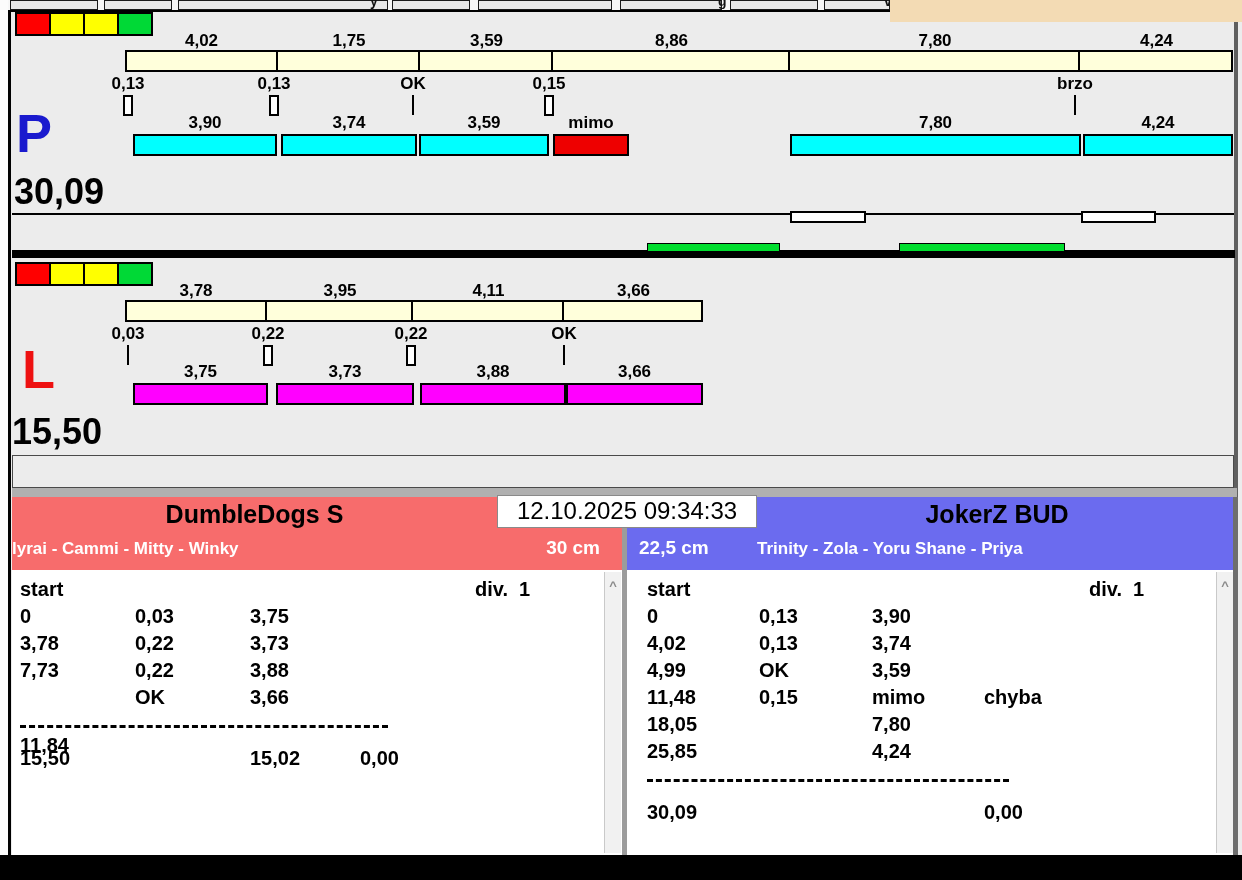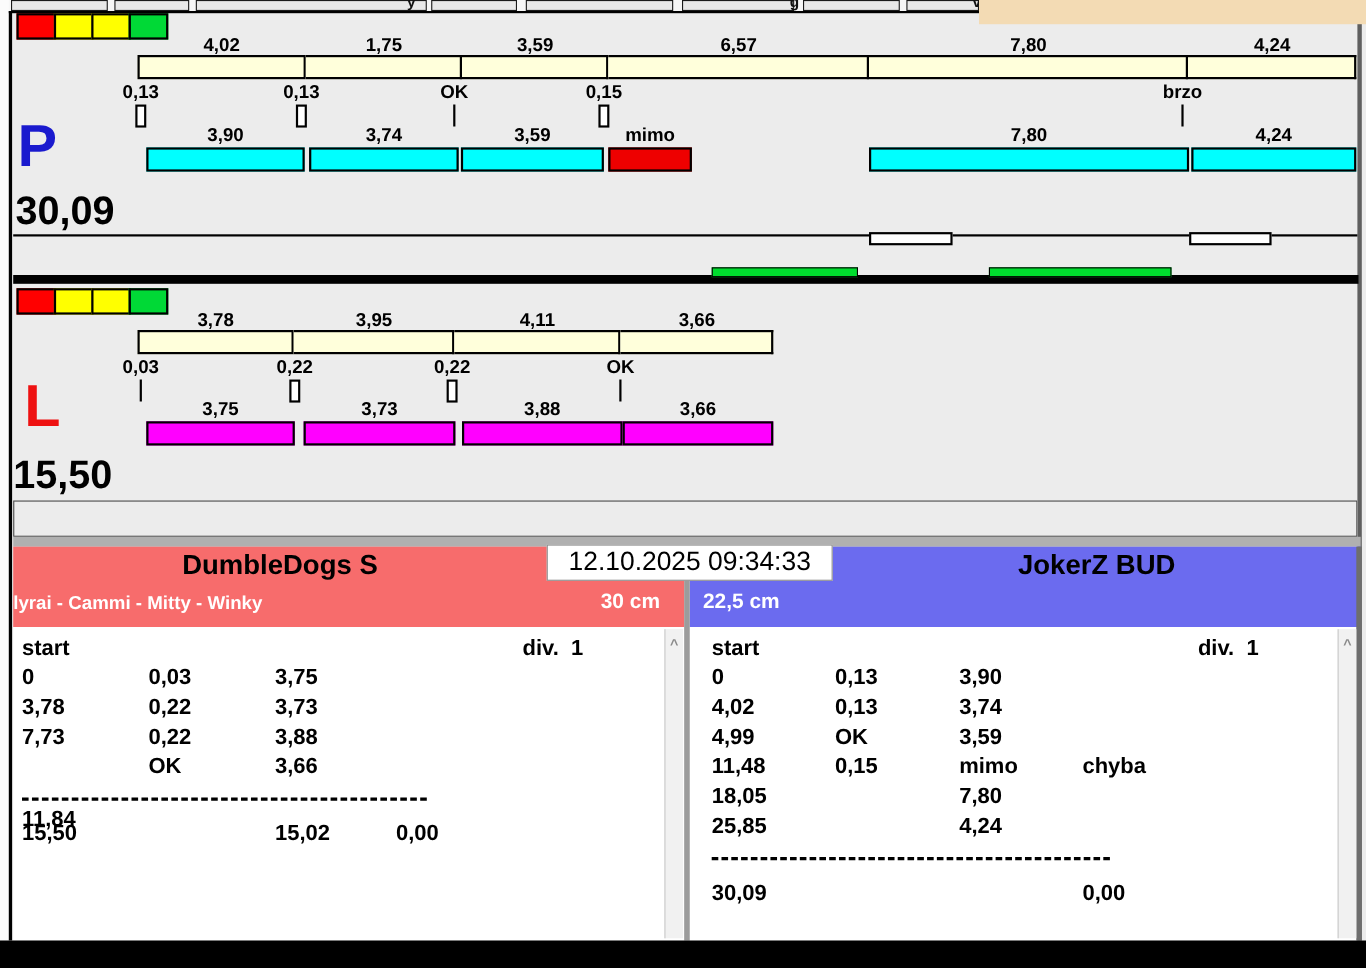--- a/index.html
+++ b/index.html
@@ -58,20 +58,21 @@
 <div class="empty-strip"></div>
 <div class="band"></div>
 
 <div class="team-header" id="hdr0" style="left: 12px; width: 610px; background: rgb(247, 108, 108);">
   <div class="team-title" style="left:0;width:485px">DumbleDogs S</div>
   <div class="team-dogs" style="left:0;width:485px">lyrai - Cammi - Mitty - Winky</div>
   <div class="team-height" style="right:22px">30 cm</div>
 </div>
 <div class="team-header" id="hdr1" style="left: 627px; width: 610px; background: rgb(107, 107, 239);">
   <div class="team-title" style="left:130px;width:480px">JokerZ BUD</div>
+  <div class="team-dogs" style="left:130px;width:480px">Trinity - Zola - Yoru Shane - Priya</div>
   <div class="team-height" style="left:12px">22,5 cm</div>
 </div>
 
 <div class="datetime-box">12.10.2025 09:34:33</div>
 
 <div class="team-body" style="left:12px;width:610px">
   <div class="rows" id="rows0" style="left:8px;top:8px">
       <div style="position: relative; height: 27px;">
         <span style="position: absolute; top: 0px; left: 0px; white-space: pre;">start</span>
         <span style="position: absolute; top: 0px; left: 455px; white-space: pre;">div.  1</span>
@@ -170,21 +171,21 @@
       <div style="position: static; width: 36px; height: 24px; background: rgb(255, 255, 0); border: 2px solid rgb(0, 0, 0); box-sizing: border-box; margin-left: -2px;"></div>
       <div style="position: static; width: 36px; height: 24px; background: rgb(0, 217, 54); border: 2px solid rgb(0, 0, 0); box-sizing: border-box; margin-left: -2px;"></div>
     </div>
     <div style="position: absolute; left: 125px; top: 50px; width: 153px; height: 22px; background: rgb(255, 255, 219); border: 2px solid rgb(0, 0, 0); box-sizing: border-box;"></div>
     <div style="position: absolute; left: 201.5px; top: 31px; transform: translateX(-50%); font: bold 17px &quot;Liberation Sans&quot;, sans-serif; white-space: nowrap;">4,02</div>
     <div style="position: absolute; left: 278px; top: 50px; width: 142px; height: 22px; background: rgb(255, 255, 219); border-width: 2px 2px 2px 0px; border-top-style: solid; border-right-style: solid; border-bottom-style: solid; border-left-style: initial; border-top-color: rgb(0, 0, 0); border-right-color: rgb(0, 0, 0); border-bottom-color: rgb(0, 0, 0); border-left-color: initial; border-image: initial; box-sizing: border-box;"></div>
     <div style="position: absolute; left: 349px; top: 31px; transform: translateX(-50%); font: bold 17px &quot;Liberation Sans&quot;, sans-serif; white-space: nowrap;">1,75</div>
     <div style="position: absolute; left: 420px; top: 50px; width: 133px; height: 22px; background: rgb(255, 255, 219); border-width: 2px 2px 2px 0px; border-top-style: solid; border-right-style: solid; border-bottom-style: solid; border-left-style: initial; border-top-color: rgb(0, 0, 0); border-right-color: rgb(0, 0, 0); border-bottom-color: rgb(0, 0, 0); border-left-color: initial; border-image: initial; box-sizing: border-box;"></div>
     <div style="position: absolute; left: 486.5px; top: 31px; transform: translateX(-50%); font: bold 17px &quot;Liberation Sans&quot;, sans-serif; white-space: nowrap;">3,59</div>
     <div style="position: absolute; left: 553px; top: 50px; width: 237px; height: 22px; background: rgb(255, 255, 219); border-width: 2px 2px 2px 0px; border-top-style: solid; border-right-style: solid; border-bottom-style: solid; border-left-style: initial; border-top-color: rgb(0, 0, 0); border-right-color: rgb(0, 0, 0); border-bottom-color: rgb(0, 0, 0); border-left-color: initial; border-image: initial; box-sizing: border-box;"></div>
-    <div style="position: absolute; left: 671.5px; top: 31px; transform: translateX(-50%); font: bold 17px &quot;Liberation Sans&quot;, sans-serif; white-space: nowrap;">6,57</div>
+    <div style="position: absolute; left: 671.5px; top: 31px; transform: translateX(-50%); font: bold 17px &quot;Liberation Sans&quot;, sans-serif; white-space: nowrap;">8,86</div>
     <div style="position: absolute; left: 790px; top: 50px; width: 290px; height: 22px; background: rgb(255, 255, 219); border-width: 2px 2px 2px 0px; border-top-style: solid; border-right-style: solid; border-bottom-style: solid; border-left-style: initial; border-top-color: rgb(0, 0, 0); border-right-color: rgb(0, 0, 0); border-bottom-color: rgb(0, 0, 0); border-left-color: initial; border-image: initial; box-sizing: border-box;"></div>
     <div style="position: absolute; left: 935px; top: 31px; transform: translateX(-50%); font: bold 17px &quot;Liberation Sans&quot;, sans-serif; white-space: nowrap;">7,80</div>
     <div style="position: absolute; left: 1080px; top: 50px; width: 153px; height: 22px; background: rgb(255, 255, 219); border-width: 2px 2px 2px 0px; border-top-style: solid; border-right-style: solid; border-bottom-style: solid; border-left-style: initial; border-top-color: rgb(0, 0, 0); border-right-color: rgb(0, 0, 0); border-bottom-color: rgb(0, 0, 0); border-left-color: initial; border-image: initial; box-sizing: border-box;"></div>
     <div style="position: absolute; left: 1156.5px; top: 31px; transform: translateX(-50%); font: bold 17px &quot;Liberation Sans&quot;, sans-serif; white-space: nowrap;">4,24</div>
     <div style="position: absolute; left: 128px; top: 74px; transform: translateX(-50%); font: bold 17px &quot;Liberation Sans&quot;, sans-serif; white-space: nowrap;">0,13</div>
     <div style="position: absolute; left: 123px; top: 95px; width: 10px; height: 21px; background: rgb(255, 255, 255); border: 2px solid rgb(0, 0, 0); box-sizing: border-box;"></div>
     <div style="position: absolute; left: 274px; top: 74px; transform: translateX(-50%); font: bold 17px &quot;Liberation Sans&quot;, sans-serif; white-space: nowrap;">0,13</div>
     <div style="position: absolute; left: 269px; top: 95px; width: 10px; height: 21px; background: rgb(255, 255, 255); border: 2px solid rgb(0, 0, 0); box-sizing: border-box;"></div>
     <div style="position: absolute; left: 413px; top: 74px; transform: translateX(-50%); font: bold 17px &quot;Liberation Sans&quot;, sans-serif; white-space: nowrap;">OK</div>
     <div style="position: absolute; left: 412px; top: 95px; width: 2px; height: 20px; background: rgb(0, 0, 0);"></div>

